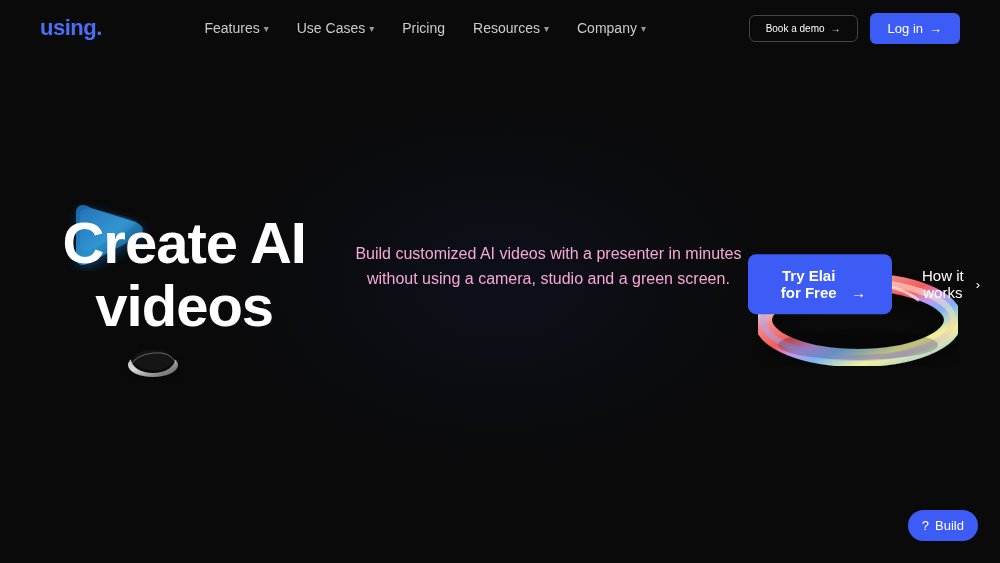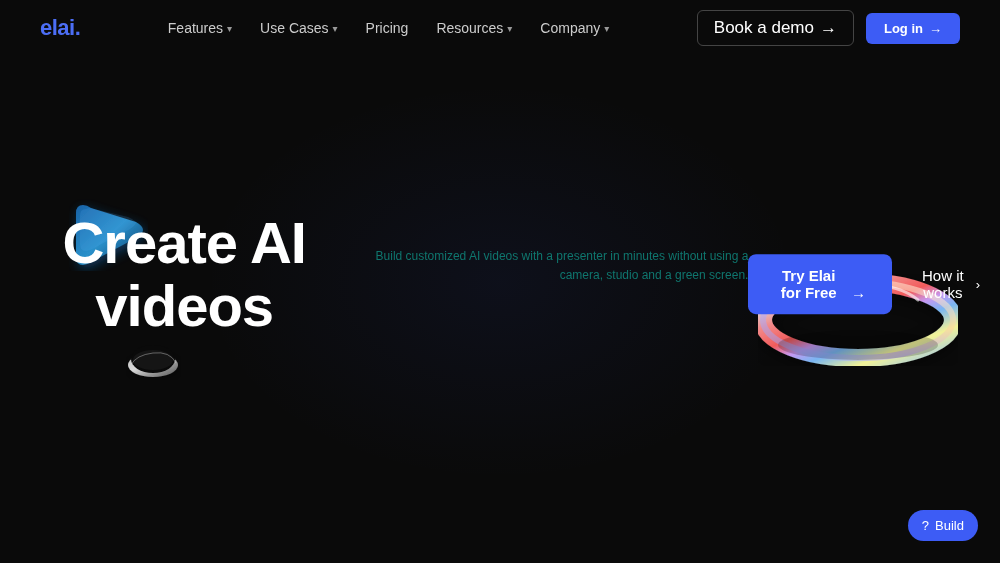--- a/index.html
+++ b/index.html
@@ -60,40 +60,39 @@
       align-items: center;
       gap: 12px;
     }
 
     .btn-book-demo {
       background: transparent;
       border: 1px solid #444;
       color: #fff;
       padding: 7px 16px;
       border-radius: 6px;
-      font-size: 17px;
+      font-size: 10px;
       cursor: pointer;
       display: flex;
       align-items: center;
       gap: 6px;
       justify-content: center;
     }
 
     .btn-login {
       background: #3d5cf5;
       border: none;
       color: #fff;
       padding: 8px 18px;
       border-radius: 6px;
       font-size: 13px;
       cursor: pointer;
       display: flex;
       align-items: center;
       gap: 6px;
-      font-weight: bold;
     }
 
     
     .hero {
       display: flex;
       flex-direction: row;
       align-items: center;
       justify-content: center;
       text-align: center;
       position: absolute;
@@ -107,26 +106,25 @@
     .hero-title {
       color: #fff;
       font-size: 58px;
       font-weight: 800;
       line-height: 1.1;
       letter-spacing: -1px;
       margin-bottom: 20px;
     }
 
     .hero-subtitle {
-      color: #0f766e;
-      font-size: 12px;
+      color: #f9a8d4;
+      font-size: 16px;
       line-height: 1.6;
       max-width: 400px;
       margin-bottom: 36px;
-      text-align: right;
     }
 
     .hero-actions {
       display: flex;
       align-items: center;
       gap: 24px;
     }
 
     .btn-try {
       background: #3d5cf5;
@@ -216,21 +214,21 @@
       height: 400px;
       background: radial-gradient(ellipse at center, rgba(61,92,245,0.07) 0%, transparent 70%);
       pointer-events: none;
     }
   </style>
 </head>
 <body>
 
 <nav>
   <div class="nav-logo">
-    <span>elai.</span>
+    <span>using.</span>
   </div>
 
   <ul class="nav-links">
     <li>
       <a href="#">
         <span>Features</span>
         <span class="chevron">▾</span>
       </a>
     </li>
     <li>

